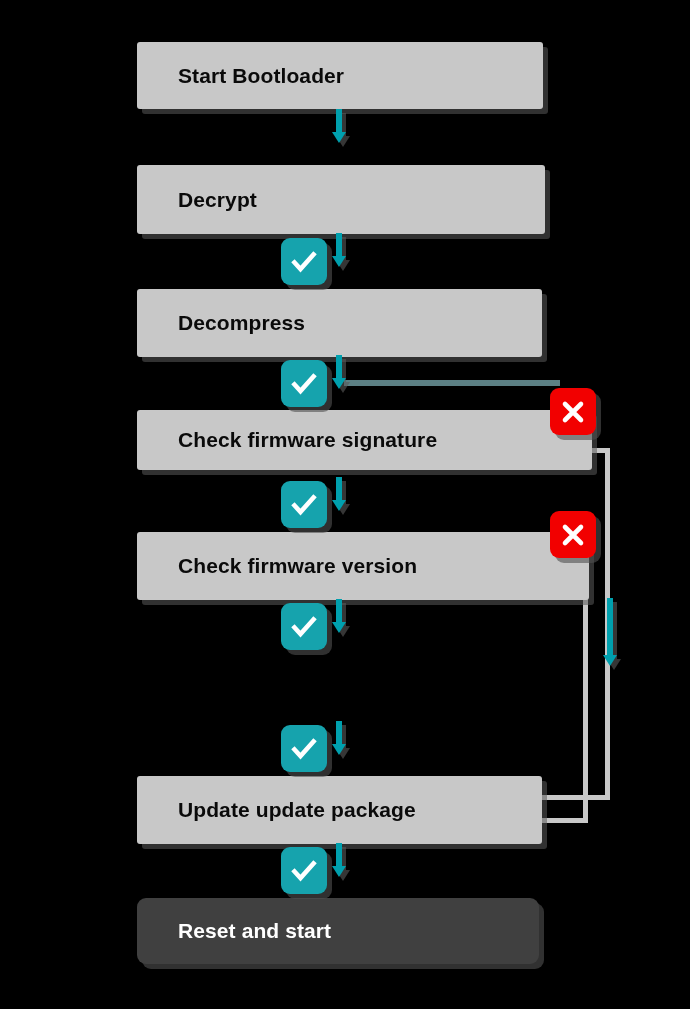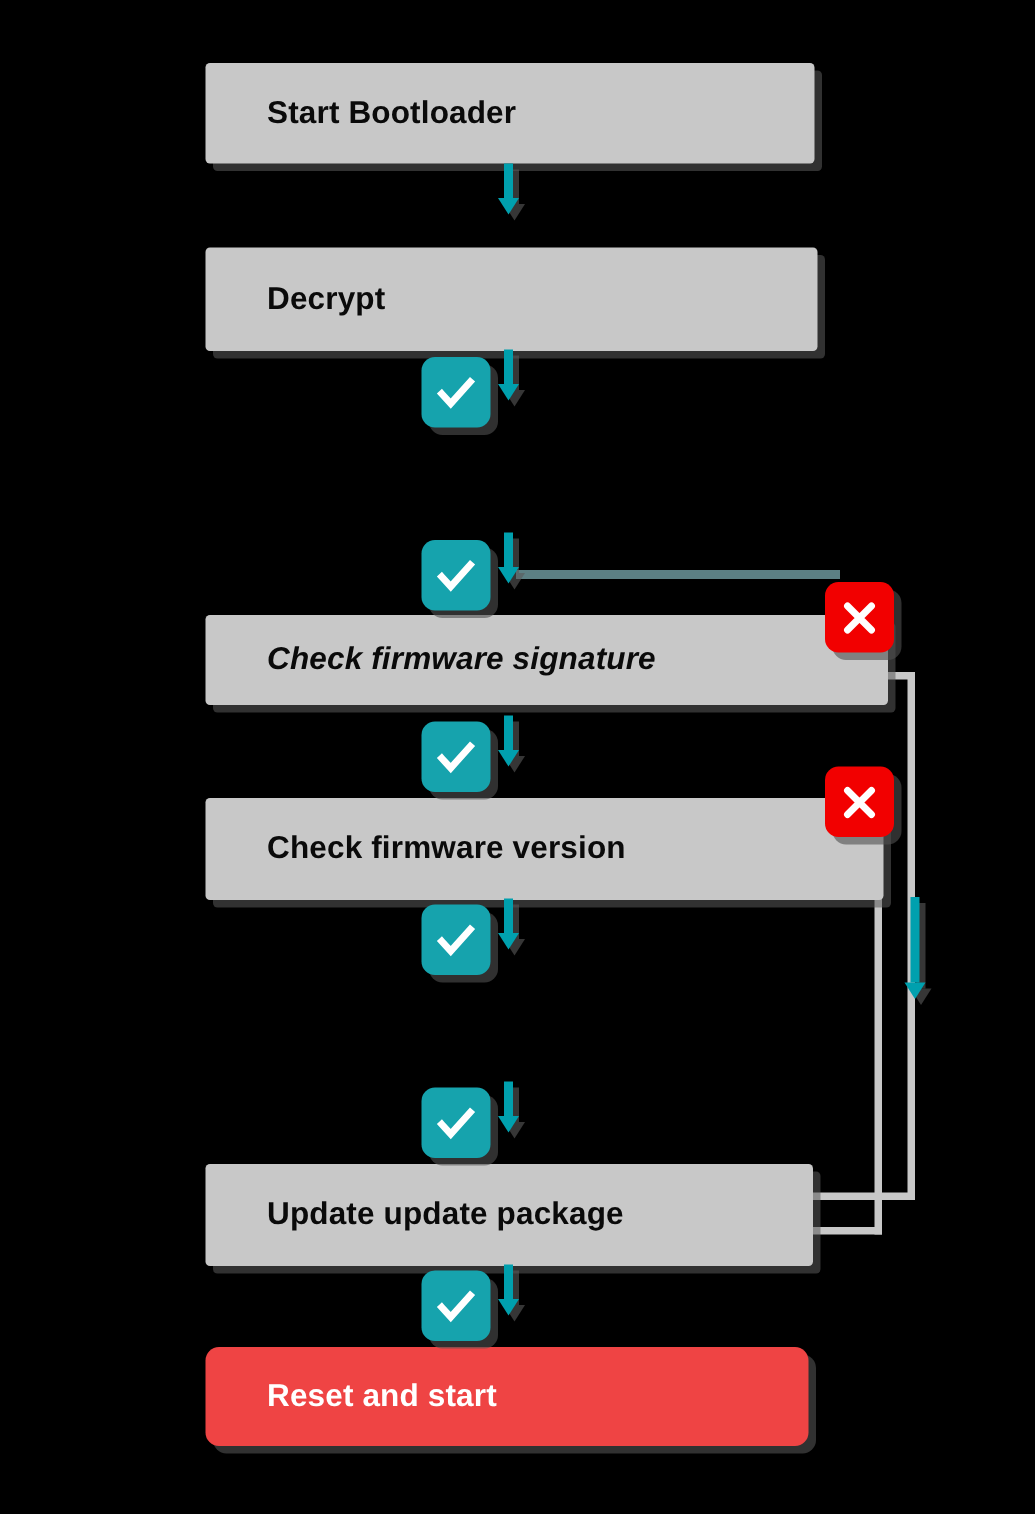--- a/index.html
+++ b/index.html
@@ -30,21 +30,21 @@
     color: #0a0a0a;
     font-size: 21px;
     font-weight: bold;
     letter-spacing: 0.1px;
     padding-left: 41px;
     border-radius: 3px;
     box-shadow: 5px 5px 0 rgba(90,90,90,0.55);
     z-index: 4;
   }
   .node.terminal {
-    background: #ef4444;
+    background: #404040;
     color: #ffffff;
     border-radius: 9px;
   }
 
   
   .line {
     position: absolute;
     background: #c8c8c8;
     z-index: 2;
   }
@@ -121,21 +121,24 @@
     <div class="line" style="left: 542px; top: 795px; width: 68px; height: 5px;"></div>
     <div class="line" style="left: 545px; top: 570px; width: 43px; height: 5px;"></div>
     <div class="line" style="left: 583px; top: 570px; width: 5px; height: 253px;"></div>
     <div class="line" style="left: 542px; top: 818px; width: 46px; height: 5px;"></div>
     <div class="node" style="left: 137px; top: 42px; width: 406px; height: 67px;">
       <span>Start Bootloader</span>
     </div>
     <div class="node" style="left: 137px; top: 165px; width: 408px; height: 69px;">
       <span>Decrypt</span>
     </div>
-    <div class="node" style="left: 137px; top: 410px; width: 455px; height: 60px; font-style: italic;">
+    <div class="node" style="left: 137px; top: 289px; width: 405px; height: 68px;">
+      <span>Decompress</span>
+    </div>
+    <div class="node" style="left: 137px; top: 410px; width: 455px; height: 60px;">
       <span>Check firmware signature</span>
     </div>
     <div class="node" style="left: 137px; top: 532px; width: 452px; height: 68px; align-items: center;">
       <span>Check firmware version</span>
     </div>
     <div class="node" style="left: 137px; top: 776px; width: 405px; height: 68px;">
       <span>Update update package</span>
     </div>
     <div class="node terminal" style="left: 137px; top: 898px; width: 402px; height: 66px;">
       <span>Reset and start</span>

